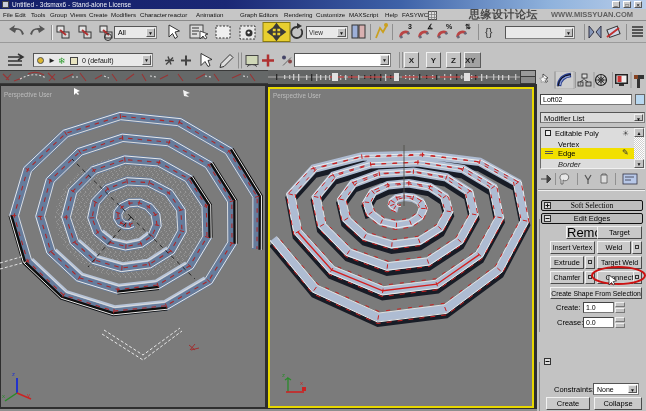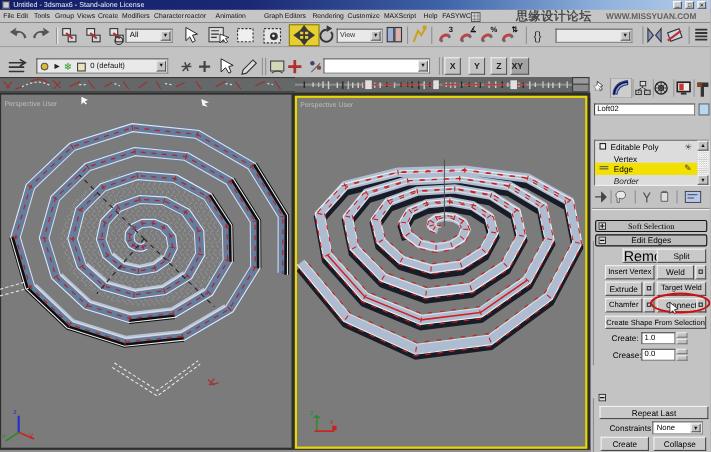--- a/index.html
+++ b/index.html
@@ -307,20 +307,24 @@
       <path d="M97 4h10v4h-4v9h-3V8h-3z" fill="#333"></path>
       <path d="M97 4h4v4h-4z" fill="#884422"></path>
       <rect x="17.5" y="1" width="1" height="16" fill="#999"></rect>
       <rect x="38" y="1" width="1" height="16" fill="#999"></rect>
       <rect x="56.5" y="1" width="1" height="16" fill="#999"></rect>
       <rect x="75" y="1" width="1" height="16" fill="#999"></rect>
       <rect x="93.5" y="1" width="1" height="16" fill="#999"></rect>
     </svg>
     <div class="fld" style="left:540px;top:94px;width:92px;height:11px;line-height:10px;">Loft02</div>
     <div class="abs" style="left:635px;top:94px;width:10px;height:11px;background:#b8d8f0;border:1px solid #666;"></div>
+    <div class="combo" style="left:540px;top:112px;width:105px;height:11px;background:#dcdcdc;">
+      <span style="position:absolute;left:3px;top:1px;font-size:7.5px;color:#000;">Modifier List</span>
+      <span class="carr">▼</span>
+    </div>
     <div class="abs sunk" style="left:540px;top:127px;width:105px;height:42px;background:#dcdcdc;"></div>
     <div class="abs" style="left:545px;top:130px;width:6px;height:6px;border:1px solid #222;background:#eee;"></div>
     <div class="abs" style="left:555px;top:129px;font-size:7.5px;color:#000;">Editable Poly</div>
     <div class="abs" style="left:622px;top:129px;font-size:8px;color:#555;">☀</div>
     <div class="abs" style="left:558px;top:140px;font-size:7.5px;color:#000;">Vertex</div>
     <div class="abs" style="left:541px;top:148px;width:93px;height:11px;background:#f2e000;"></div>
     <div class="abs" style="left:545px;top:151px;width:8px;height:3px;border-top:1px solid #555;border-bottom:1px solid #555;"></div>
     <div class="abs" style="left:558px;top:149px;font-size:7.5px;color:#000;">Edge</div>
     <div class="abs" style="left:622px;top:148px;font-size:8px;color:#333;">✎</div>
     <div class="abs" style="left:558px;top:160px;font-size:7.5px;color:#222;font-style:italic;">Border</div>
@@ -346,21 +350,21 @@
       <path d="M1.5 3.5h4M3.5 1.5v4" stroke="#111" stroke-width="1"></path>
     </svg>
     <div class="roll" style="top:213px;">Edit Edges</div>
     <div class="abs" style="left:539px;top:219px;width:1px;height:113px;background:#8d8d8d;"></div>
     <div class="abs" style="left:539px;top:362px;width:1px;height:49px;background:#8d8d8d;"></div>
     <svg class="abs" style="left:544px;top:215px;" width="7" height="7">
       <rect x="0.5" y="0.5" width="6" height="6" fill="#ddd" stroke="#333"></rect>
       <path d="M1.5 3.5h4" stroke="#111" stroke-width="1"></path>
     </svg>
     <div class="pbtn" style="left:566px;top:226px;width:45px;height:13px;line-height:12px;font-size:13px;">Remove</div>
-    <div class="pbtn" style="left:597px;top:226px;width:45px;height:13px;line-height:12px;font-size:7.5px;">Split</div>
+    <div class="pbtn" style="left:597px;top:226px;width:45px;height:13px;line-height:12px;font-size:7.5px;">Target</div>
     <div class="pbtn" style="left:550px;top:241px;width:45px;height:13px;line-height:12px;font-size:7px;">Insert Vertex</div>
     <div class="pbtn" style="left:597px;top:241px;width:34px;height:13px;line-height:12px;font-size:7.5px;">Weld</div>
     <div class="abs pbtn" style="left:632px;top:241px;width:10px;height:13px;">
       <span style="position:absolute;left:2px;top:3px;width:4px;height:4px;border:1px solid #333;"></span>
     </div>
     <div class="pbtn" style="left:550px;top:256px;width:34px;height:13px;line-height:12px;font-size:7.5px;">Extrude</div>
     <div class="abs pbtn" style="left:585px;top:256px;width:10px;height:13px;">
       <span style="position:absolute;left:2px;top:3px;width:4px;height:4px;border:1px solid #333;"></span>
     </div>
     <div class="pbtn" style="left:597px;top:256px;width:45px;height:13px;line-height:12px;font-size:7px;">Target Weld</div>
@@ -386,21 +390,20 @@
     <div class="abs" style="left:557px;top:318px;font-size:7.5px;color:#000;">Crease:</div>
     <div class="fld" style="left:583px;top:317px;width:31px;height:11px;line-height:10px;">0.0</div>
     <div class="spin" style="left:615px;top:317px;">
       <i style="top:0;"></i>
       <i style="top:6px;"></i>
     </div>
     <svg class="abs" style="left:544px;top:358px;" width="7" height="7">
       <rect x="0.5" y="0.5" width="6" height="6" fill="#ddd" stroke="#333"></rect>
       <path d="M1.5 3.5h4" stroke="#111" stroke-width="1"></path>
     </svg>
-    <div class="pbtn" style="left:545px;top:369px;width:99px;height:12px;line-height:11px;font-size:7.5px;">Repeat Last</div>
     <div class="abs" style="left:554px;top:385px;font-size:7.5px;color:#000;">Constraints:</div>
     <div class="combo" style="left:593px;top:383px;width:46px;height:12px;background:#fff;">
       <span style="position:absolute;left:3px;top:2px;font-size:7px;">None</span>
       <span class="carr">▼</span>
     </div>
     <div class="pbtn" style="left:546px;top:397px;width:44px;height:13px;line-height:12px;font-size:7.5px;">Create</div>
     <div class="pbtn" style="left:594px;top:397px;width:48px;height:13px;line-height:12px;font-size:7.5px;">Collapse</div>
     <div class="abs" style="left:0;top:409px;width:537px;height:2px;background:#8f8f8f;"></div>
   </div>
 </body></html>

